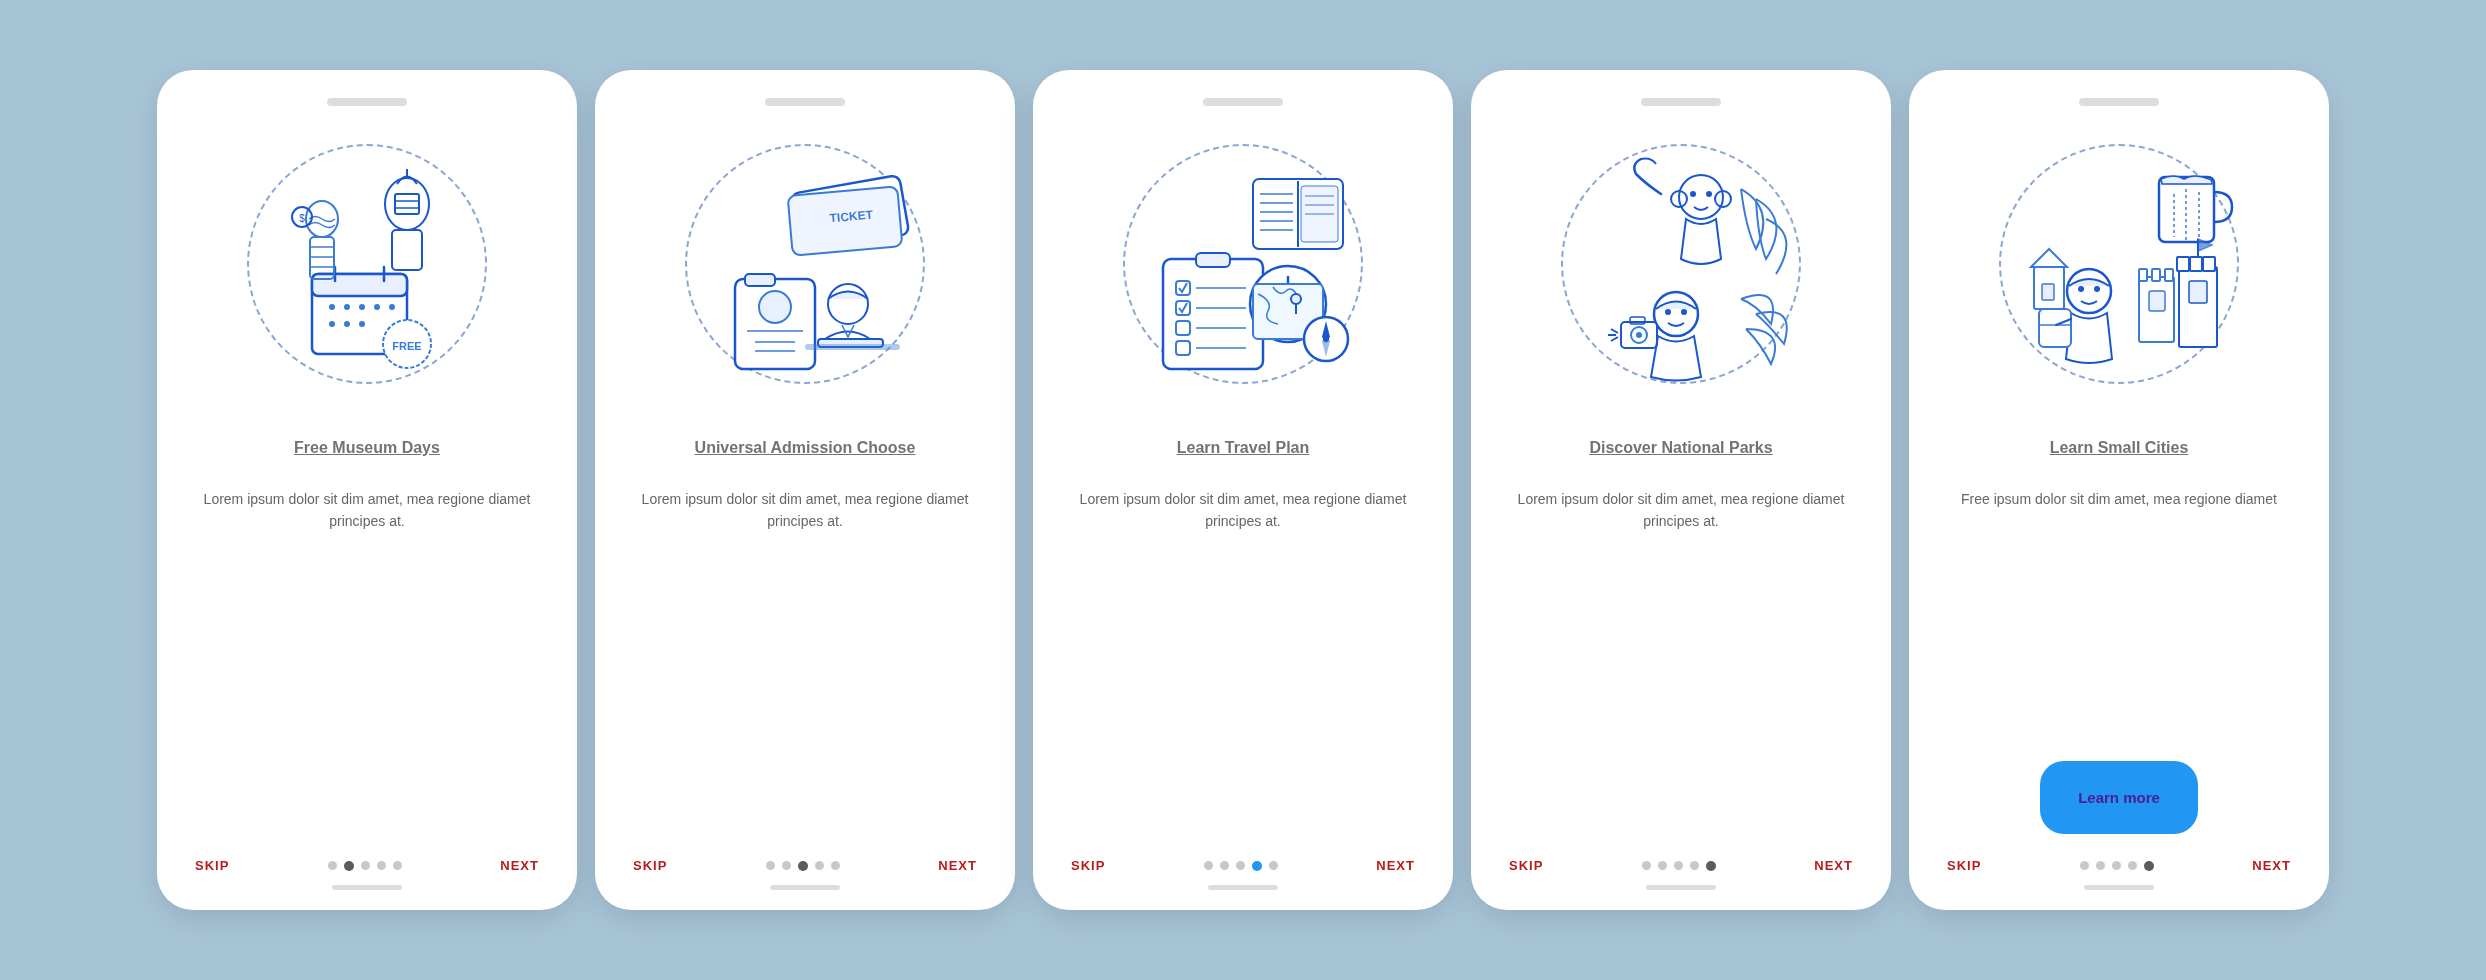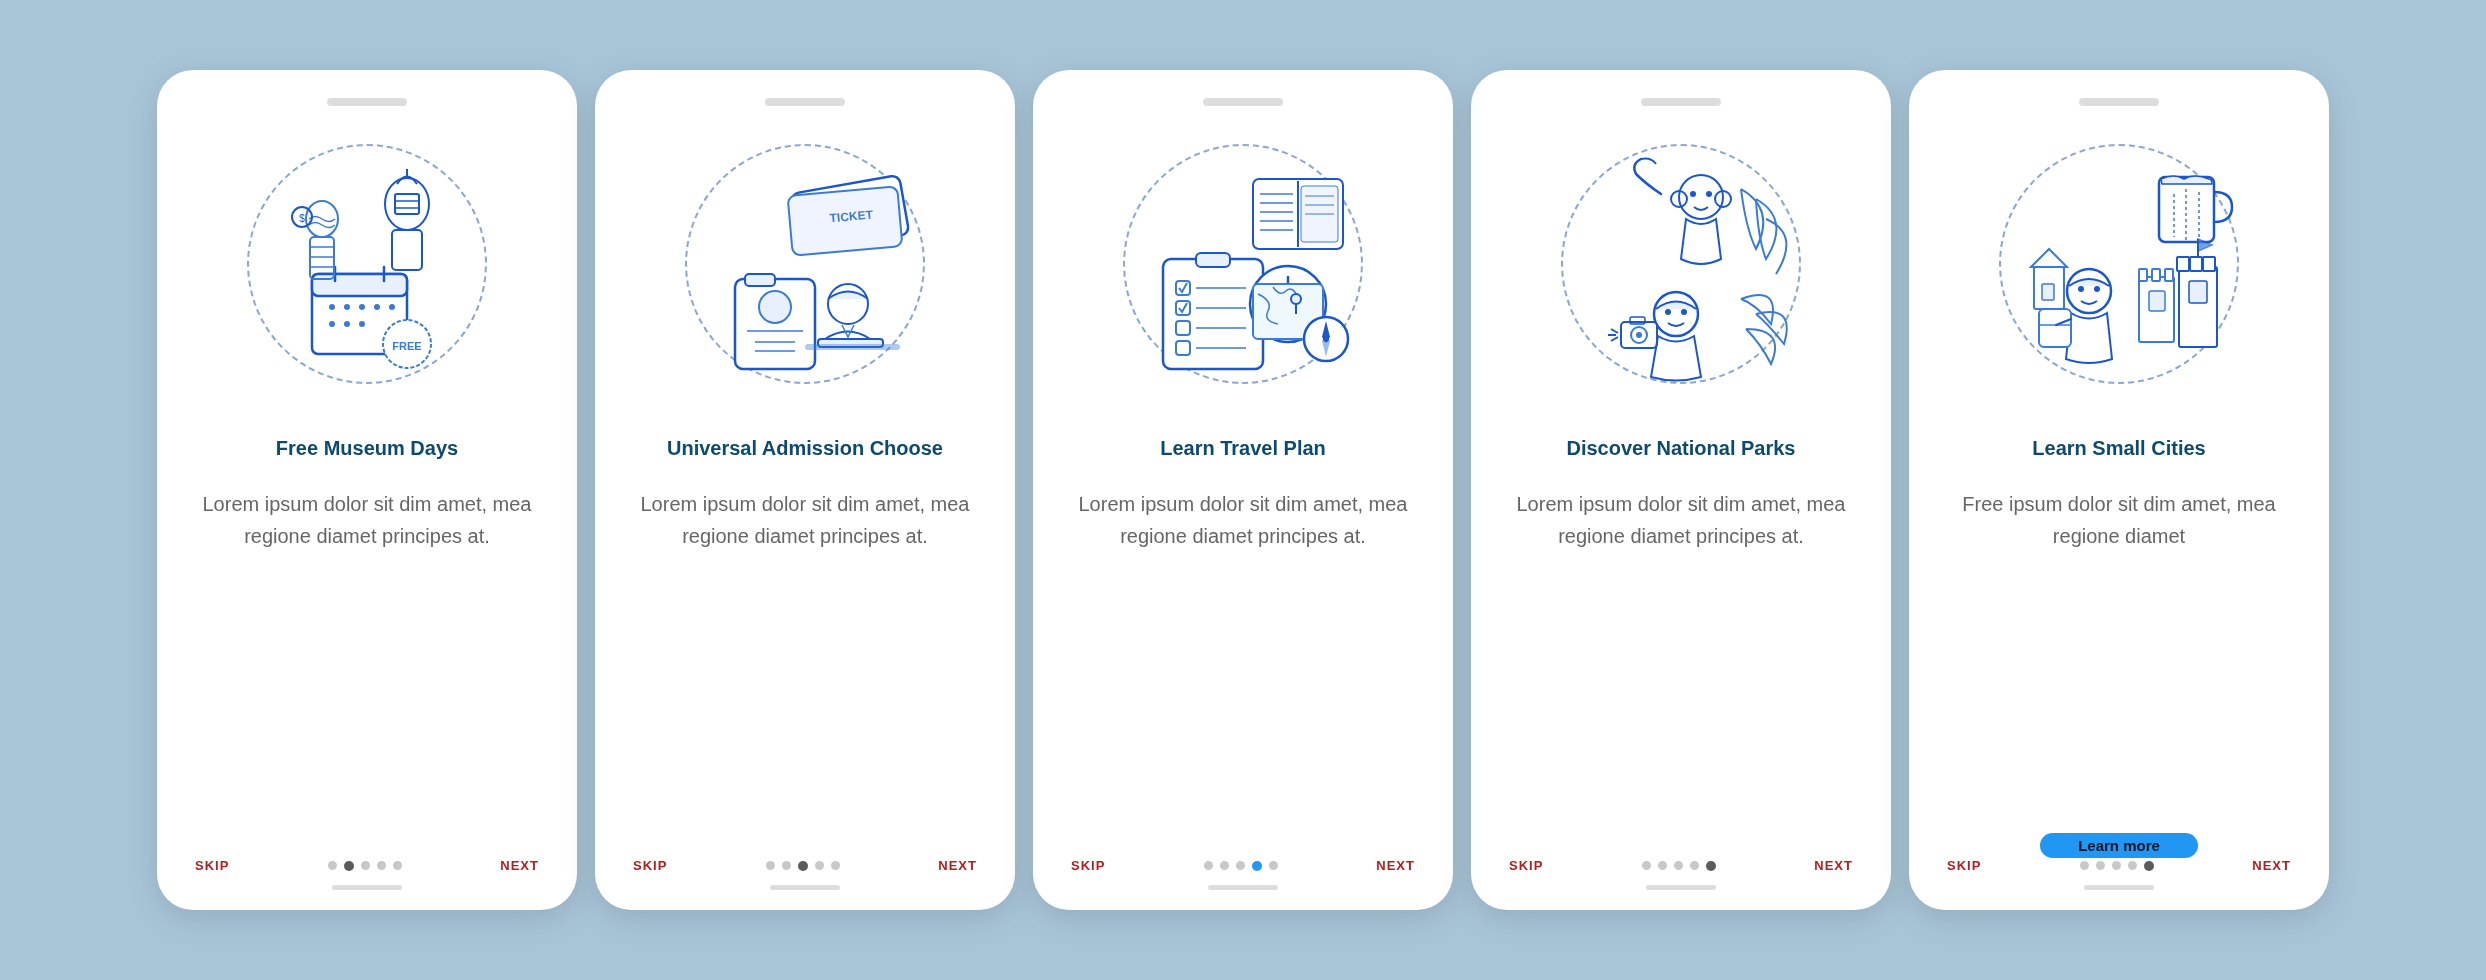--- a/index.html
+++ b/index.html
@@ -57,49 +57,50 @@
       transform: translate(-50%, -50%);
       opacity: 0.7;
     }
     .svg-illustration {
       width: 270px;
       height: 270px;
       position: relative;
       z-index: 1;
     }
     .card-title {
-      font-size: 20px;
+      font-size: 16px;
       font-weight: 700;
-      color: #0c4a6e;
+      color: #737373;
       text-align: center;
       margin-bottom: 14px;
       line-height: 1.3;
       min-height: 52px;
       display: flex;
       align-items: center;
       justify-content: center;
+      text-decoration: underline;
     }
     .card-description {
-      font-size: 20px;
+      font-size: 14px;
       color: #666;
       text-align: center;
       line-height: 1.6;
       margin-bottom: 14px;
       flex: 1;
     }
     .learn-more-btn {
       background: #2196f3;
-      color: #0f172a;
+      color: #4c1d95;
       border: none;
       border-radius: 24px;
-      padding: 4px 38px;
+      padding: 28px 38px;
       font-size: 15px;
       font-weight: 600;
       cursor: pointer;
-      margin-bottom: 0;
+      margin-bottom: 24px;
       display: block;
     }
     .nav-area {
       display: flex;
       align-items: center;
       justify-content: space-between;
       width: 100%;
       padding: 0 8px;
       margin-top: auto;
     }

